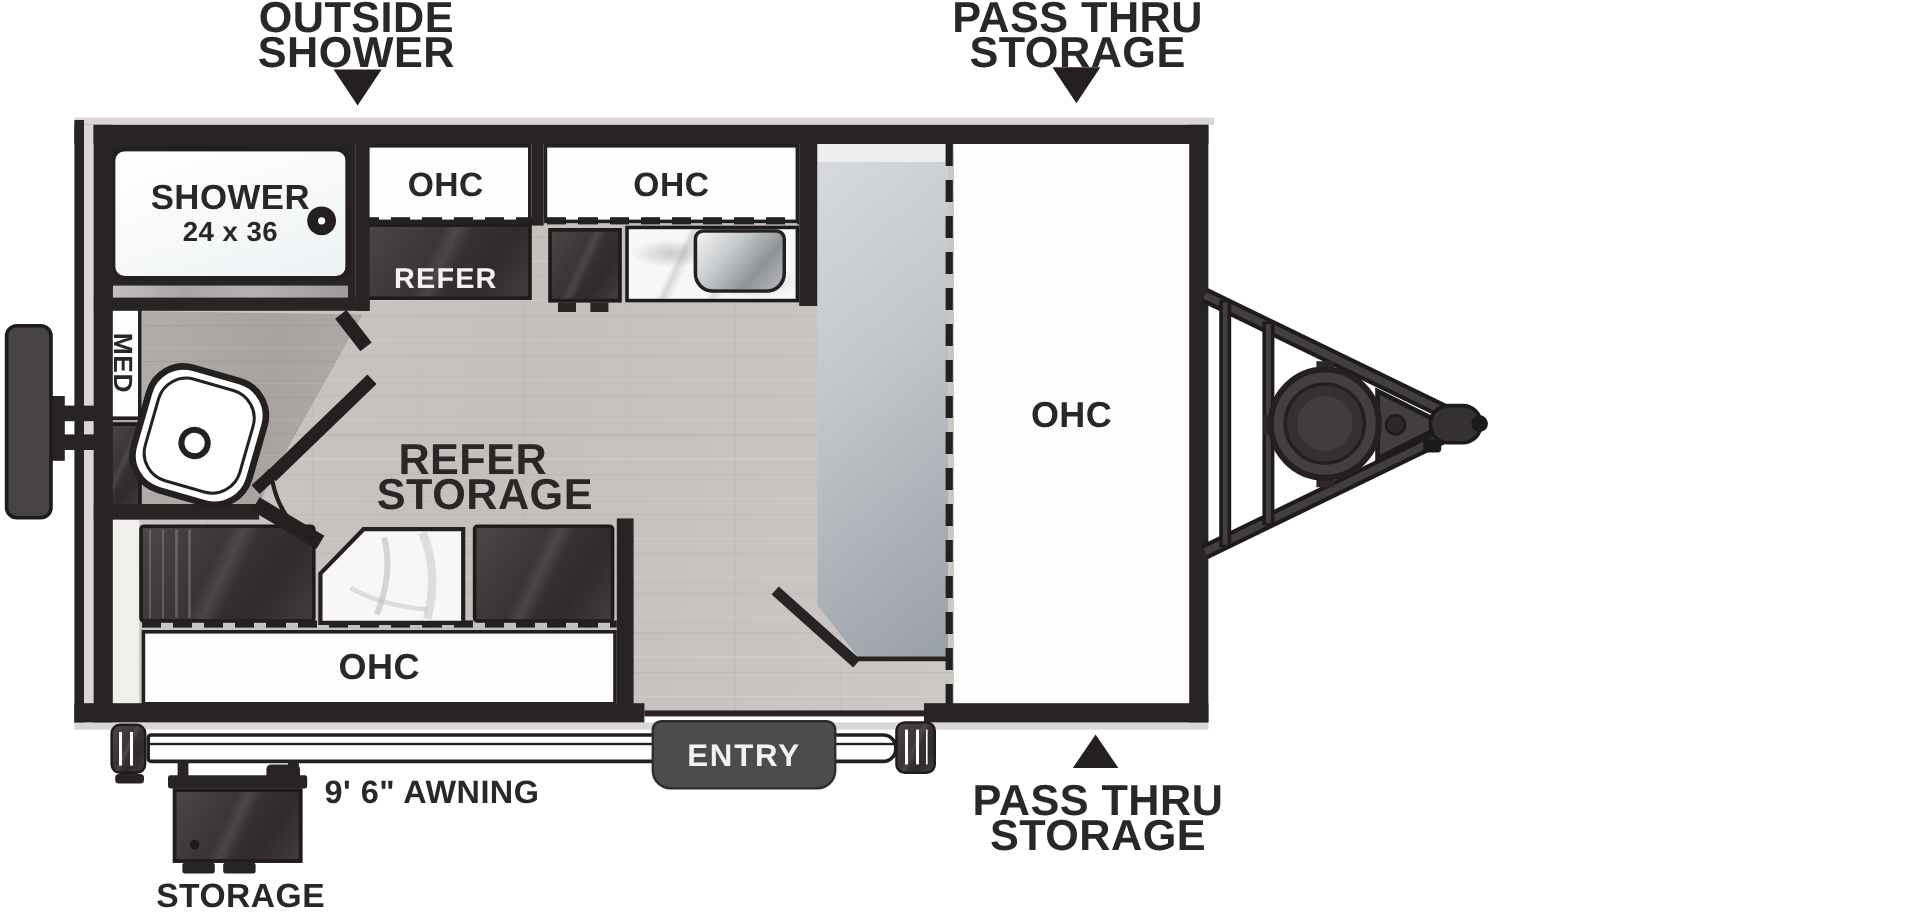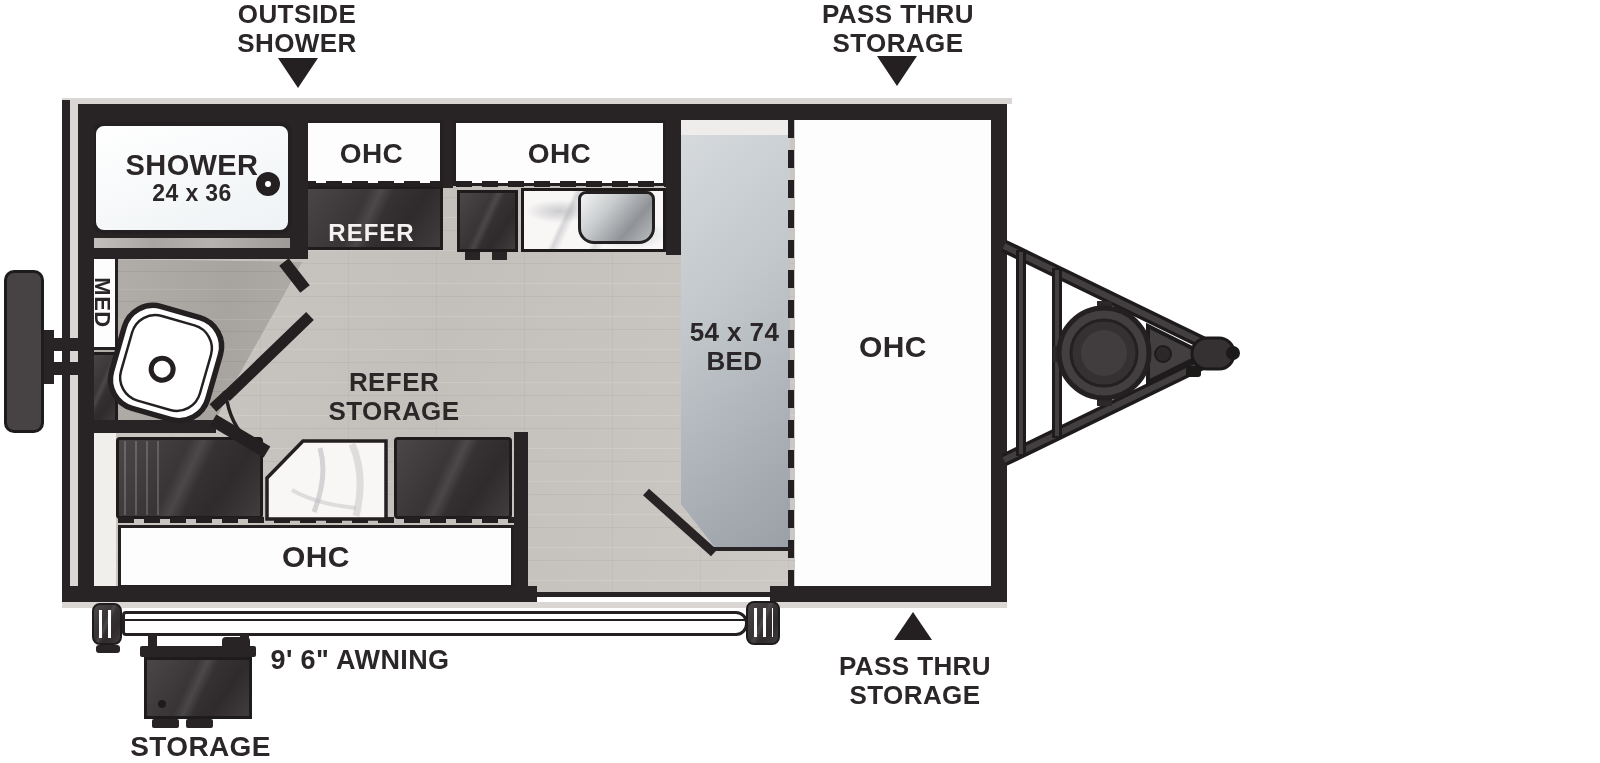--- a/index.html
+++ b/index.html
@@ -22,21 +22,21 @@
         radial-gradient(ellipse 40px 14px at 60% 20%, rgba(150,148,155,.32), transparent 65%),
         linear-gradient(115deg, transparent 30%, rgba(130,128,138,.28) 33%, transparent 38%, transparent 55%, rgba(130,128,138,.22) 58%, transparent 63%);}
   .floorwood{background-color:#c8c5c1;background-image:
         repeating-linear-gradient(180deg, rgba(255,255,255,.13) 0 1px, transparent 1px 13px, rgba(92,88,84,.08) 13px 14px, transparent 14px 33px),
         repeating-linear-gradient(90deg, rgba(92,88,84,.06) 0 1px, transparent 1px 88px),
         linear-gradient(100deg,#cbc8c4 0%,#c3c0bc 50%,#ccc9c5 100%);}
   .bathwood{background-color:#aeaaa6;background-image:
         repeating-linear-gradient(180deg, rgba(255,255,255,.10) 0 1px, transparent 1px 12px, rgba(70,66,62,.10) 12px 13px, transparent 13px 30px),
         linear-gradient(100deg,#b3afab 0%,#a7a39f 60%,#b0aca8 100%);}
   .bedgrad{background:linear-gradient(140deg,#d6dadd 0%,#c2c7cb 40%,#a6acb2 80%,#9aa0a7 100%);}
-  .lbl{font-weight:700;letter-spacing:.4px;line-height:29px;font-size:26px;text-align:center;color:#2b2728;}
+  .lbl{font-weight:700;letter-spacing:.4px;line-height:29px;font-size:36px;text-align:center;color:#2b2728;}
   .whitetext{color:#f4f3f2;}
   .arr-down{width:0;height:0;border-left:20px solid transparent;border-right:20px solid transparent;border-top:30px solid #242021;}
   .arr-up{width:0;height:0;border-left:19px solid transparent;border-right:19px solid transparent;border-bottom:28px solid #242021;}
   .slits{background-image:repeating-linear-gradient(90deg,#ffffff 0 3px, transparent 3px 9px);}
   svg{position:absolute;left:0;top:0;pointer-events:none;}
 </style>
 </head>
 <body>
 
 <div id="canvas">
@@ -190,20 +190,24 @@
         <circle cx="1104" cy="353" r="23" fill="#413d3e"></circle>
       </g>
       <g>
         <rect x="1192" y="338" width="42" height="31" rx="15" fill="#353132" stroke="#1c1919" stroke-width="3"></rect>
         <circle cx="1233" cy="353" r="7" fill="#1c1919"></circle>
         <rect x="1186" y="366" width="15" height="11" rx="3" fill="#1c1919"></rect>
       </g>
     </g>
   </svg>
 
+  <div class="abs" style="left:543px;top:600px;width:154px;height:58px;background:#4c4c4e;border:2px solid #2e2b2c;
+              box-sizing:border-box;border-radius:8px 8px 16px 16px;display:flex;align-items:center;justify-content:center;">
+    <span class="lbl whitetext" style="font-size:26px;letter-spacing:1.5px;">ENTRY</span>
+  </div>
 
   <div class="abs lbl" style="left:187px;top:0px;width:220px;">
     <div>OUTSIDE</div>
     <div>SHOWER</div>
   </div>
   <div class="abs arr-down" style="left:278px;top:58px;"></div>
 
   <div class="abs lbl" style="left:788px;top:0px;width:220px;">
     <div>PASS THRU</div>
     <div>STORAGE</div>
@@ -214,24 +218,20 @@
   <div class="abs lbl" style="left:805px;top:652px;width:220px;">
     <div>PASS THRU</div>
     <div>STORAGE</div>
   </div>
 
   <div class="abs lbl" style="left:314px;top:368px;width:160px;">
     <div>REFER</div>
     <div>STORAGE</div>
   </div>
 
-  <div class="abs lbl" style="left:667px;top:318px;width:135px;font-size:26px;">
-    <div>54 x 74</div>
-    <div>BED</div>
-  </div>
 
   <div class="abs lbl" style="left:833px;top:332px;width:120px;font-size:30px;">OHC</div>
 
   <div class="abs lbl" style="left:260px;top:646px;width:200px;font-size:27px;">9' 6" AWNING</div>
 
   <div class="abs lbl" style="left:128px;top:732px;width:145px;font-size:28px;">STORAGE</div>
 
 </div>
 
 </body></html>

